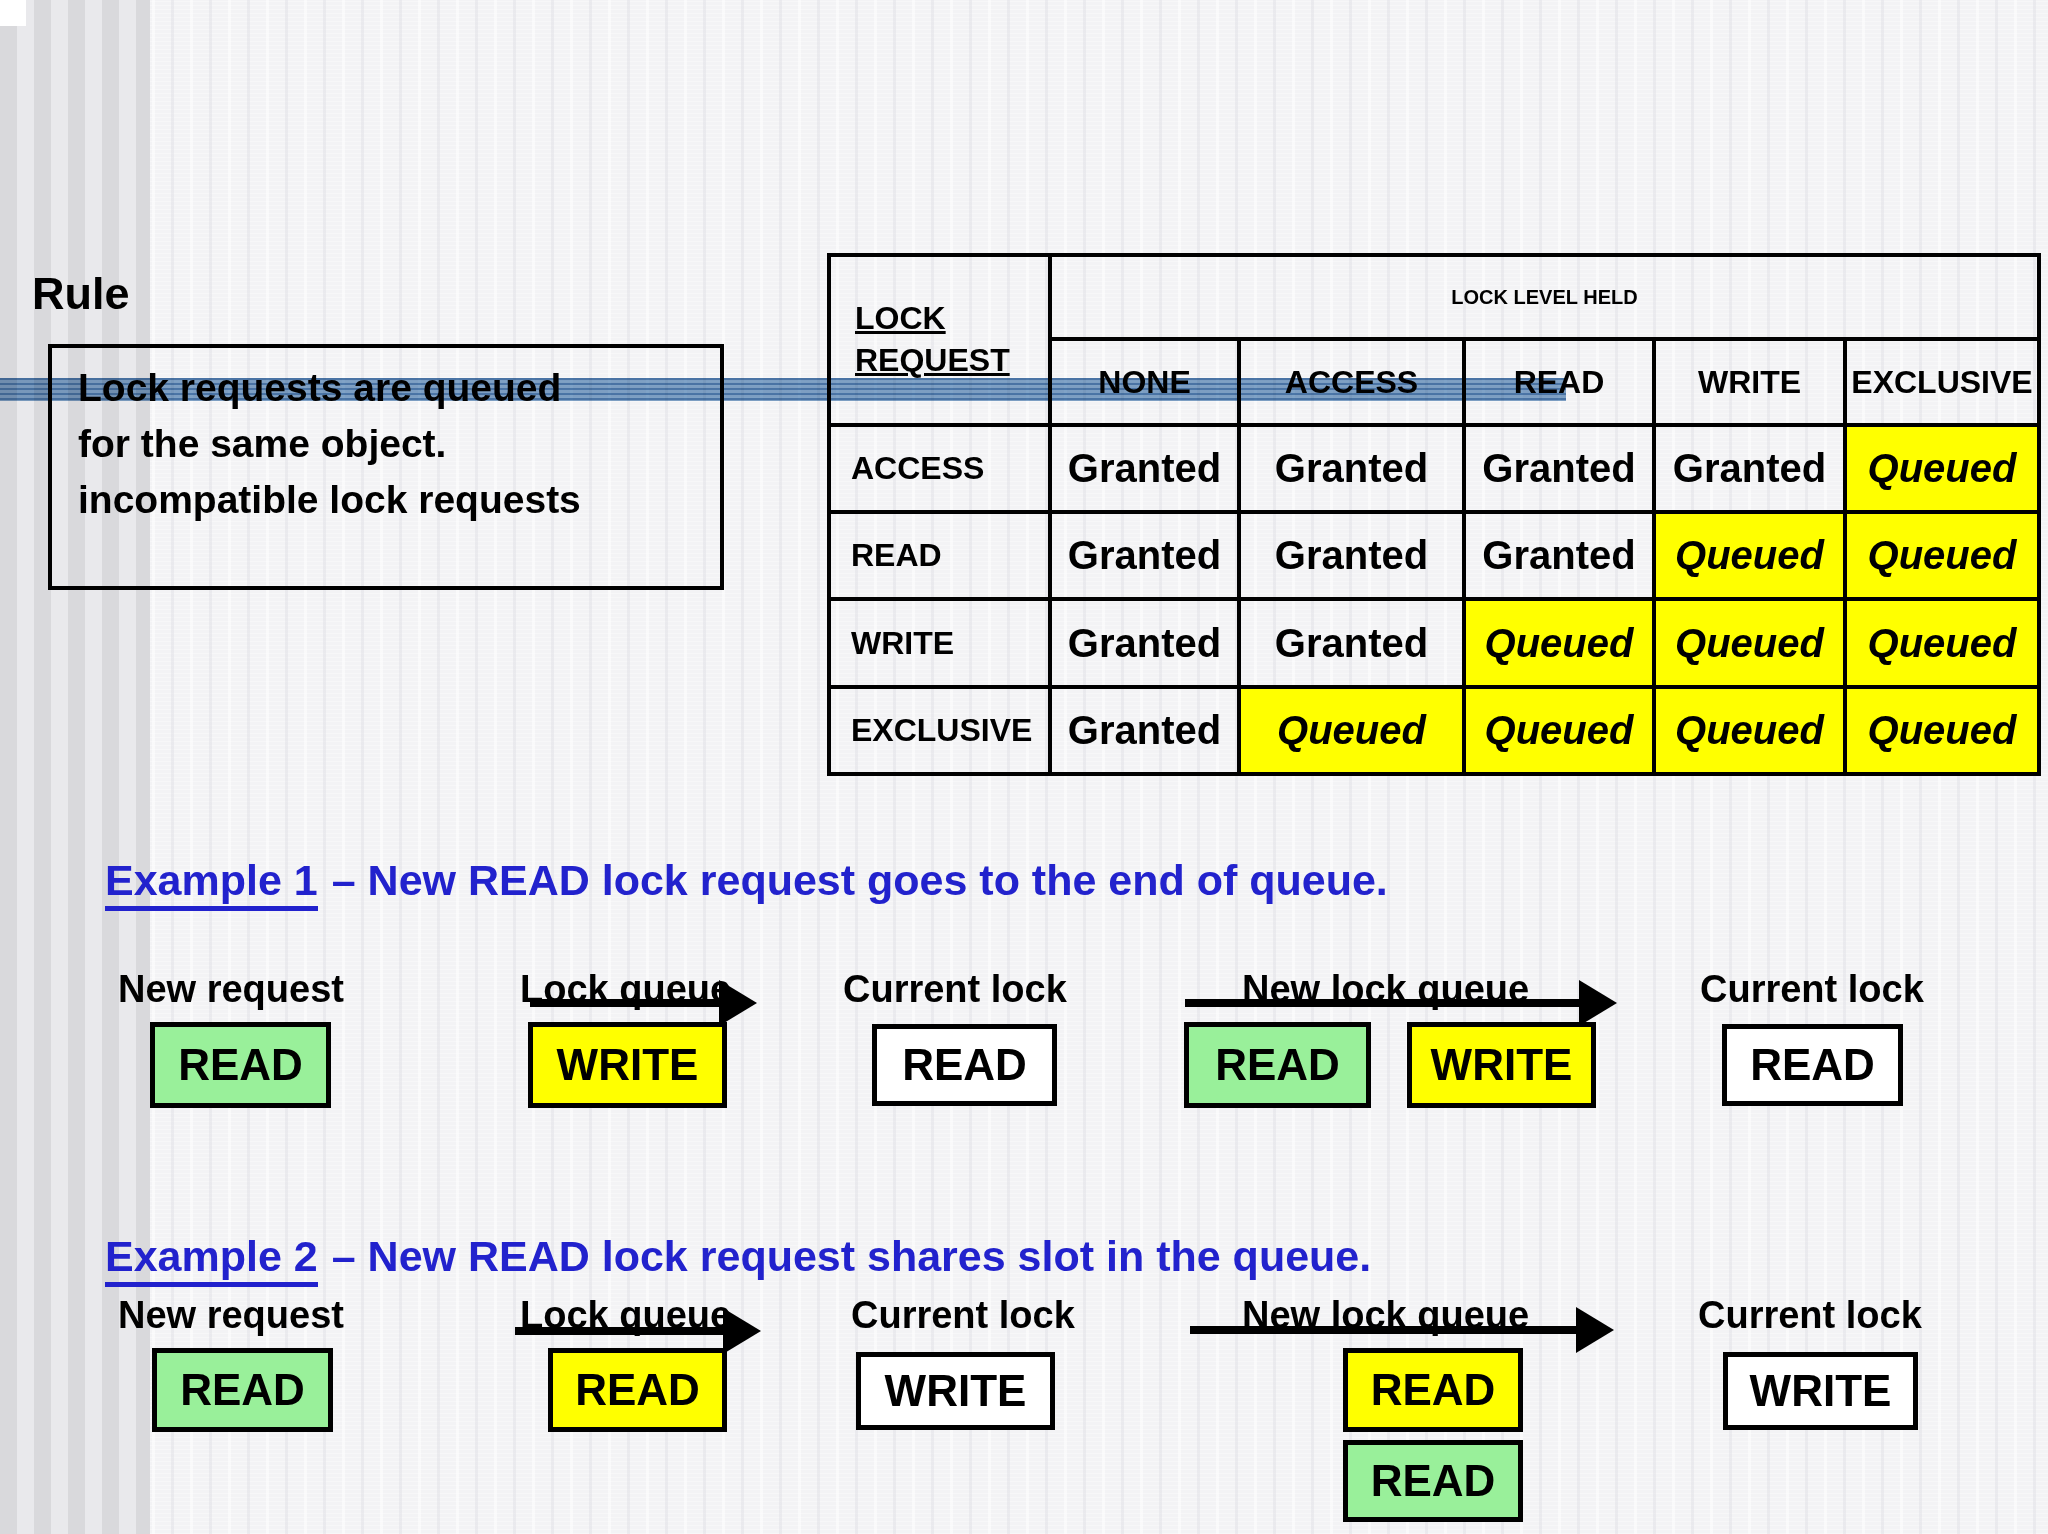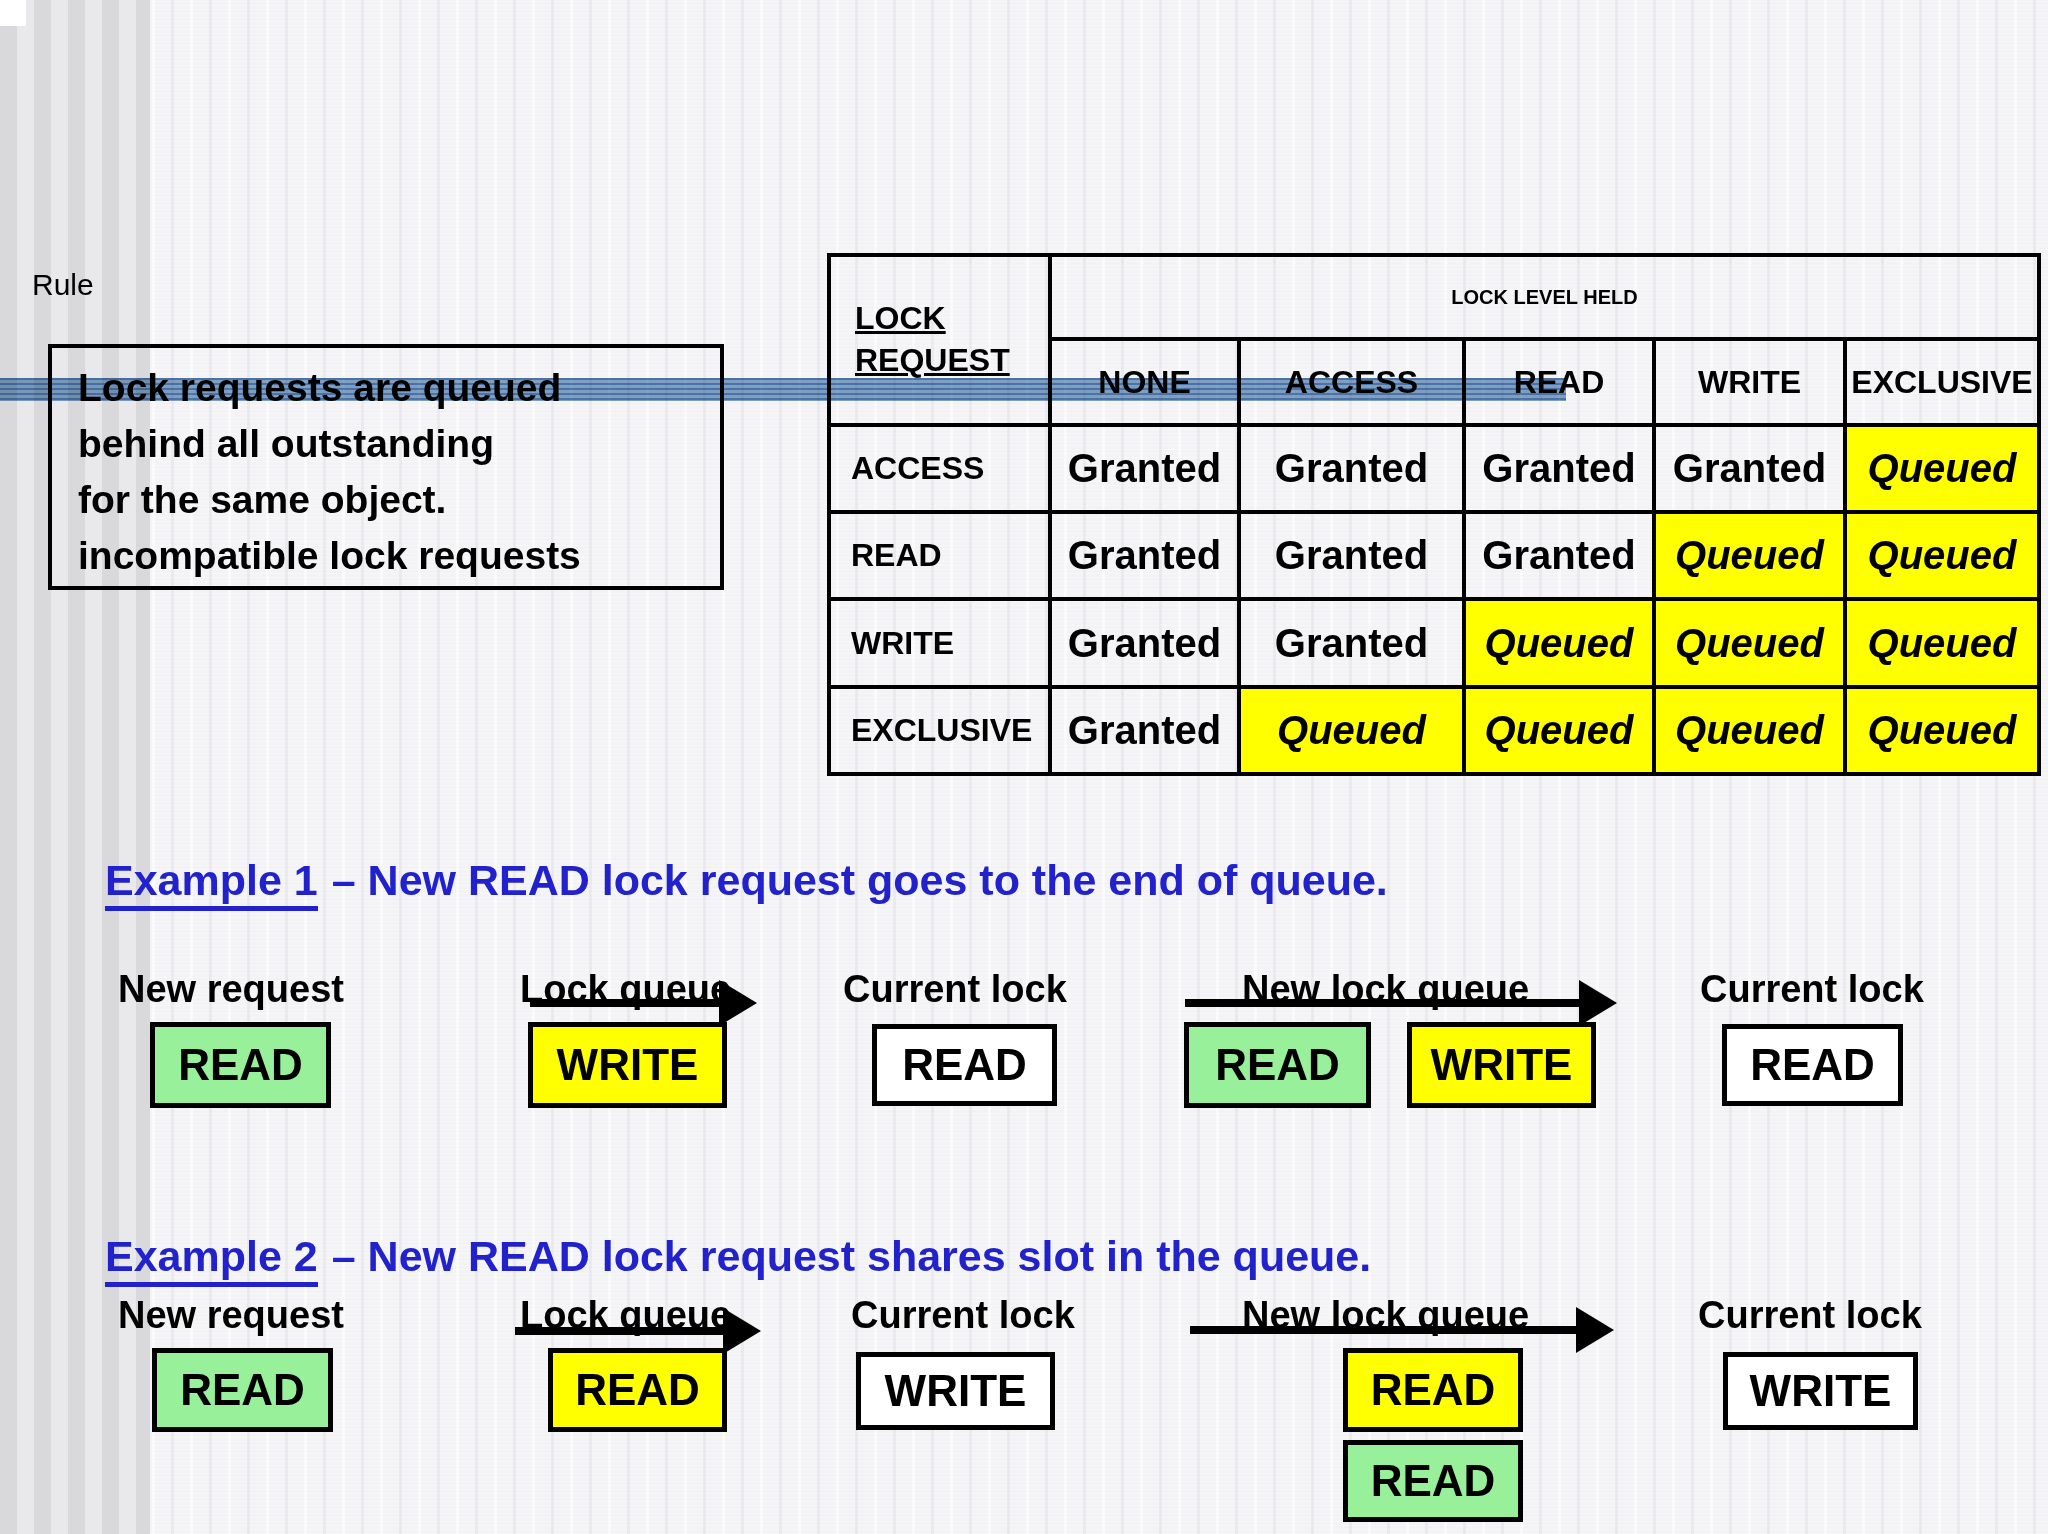--- a/index.html
+++ b/index.html
@@ -18,21 +18,21 @@
   .corner-notch{position:absolute;left:0;top:0;width:26px;height:26px;background:#ffffff;}
   .blue-band{
     position:absolute;left:0;top:378px;width:1566px;height:23px;
     background:repeating-linear-gradient(180deg,#4d79ab 0 2px,#83a6ca 2px 5px);
     mix-blend-mode:multiply;z-index:40;pointer-events:none;
   }
   .title{
     position:absolute;left:362px;top:88px;margin:0;
     font-family:"Liberation Serif",serif;font-weight:400;font-size:64px;line-height:1.1;
   }
-  .rule-heading{position:absolute;left:32px;top:268px;font-size:30px;font-weight:400;}
+  .rule-heading{position:absolute;left:32px;top:268px;font-size:45px;font-weight:700;}
   .rule-box{
     position:absolute;left:48px;top:344px;width:676px;height:246px;box-sizing:border-box;
     border:4px solid #000;padding:12px 0 0 26px;
   }
   .rule-box div{font-size:39px;font-weight:700;line-height:56px;}
   .lock-table{
     position:absolute;left:827px;top:253px;width:1210px;
     border-collapse:collapse;table-layout:fixed;
   }
   .lock-table td{
@@ -71,21 +71,20 @@
 
   <div class="left-band"></div>
   <div class="corner-notch"></div>
   <div class="blue-band"></div>
 
 
   <div class="rule-heading">Rule</div>
 
   <div class="rule-box">
     <div>Lock requests are queued</div>
-    <div>behind all outstanding</div>
     <div>for the same object.</div>
     <div>incompatible lock requests</div>
   </div>
 
   <table class="lock-table">
     <colgroup>
       <col style="width:221px">
         <col style="width:189px">
         <col style="width:225px">
       <col style="width:190px">

